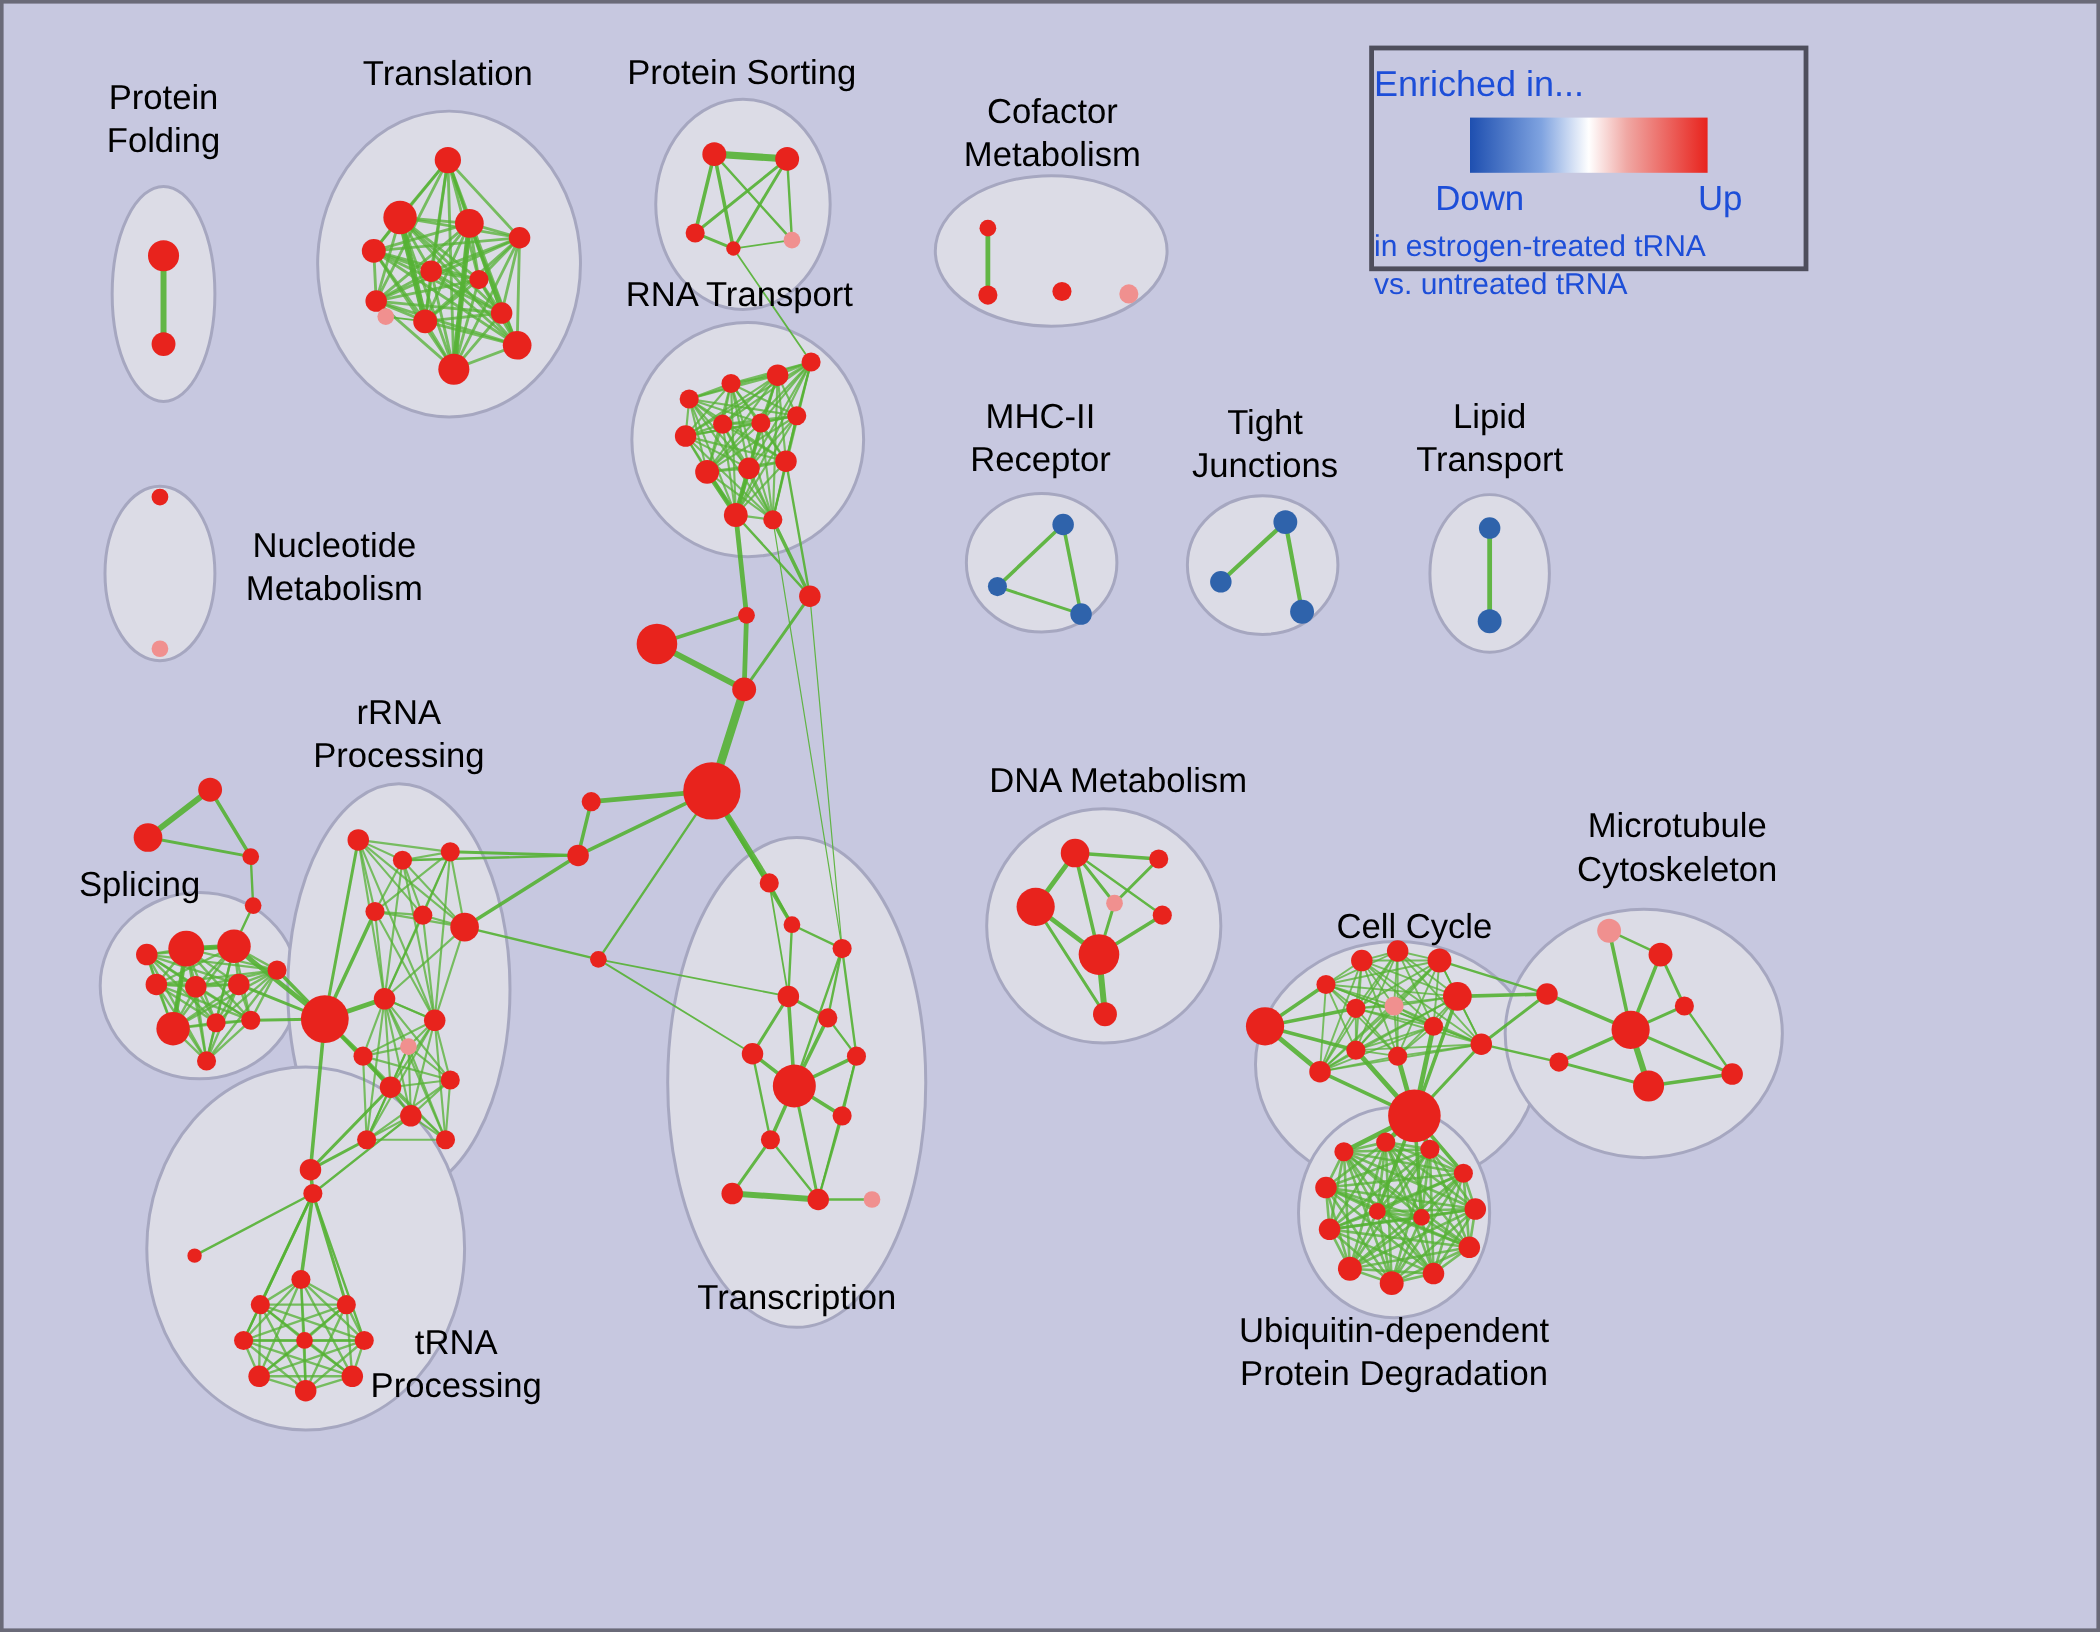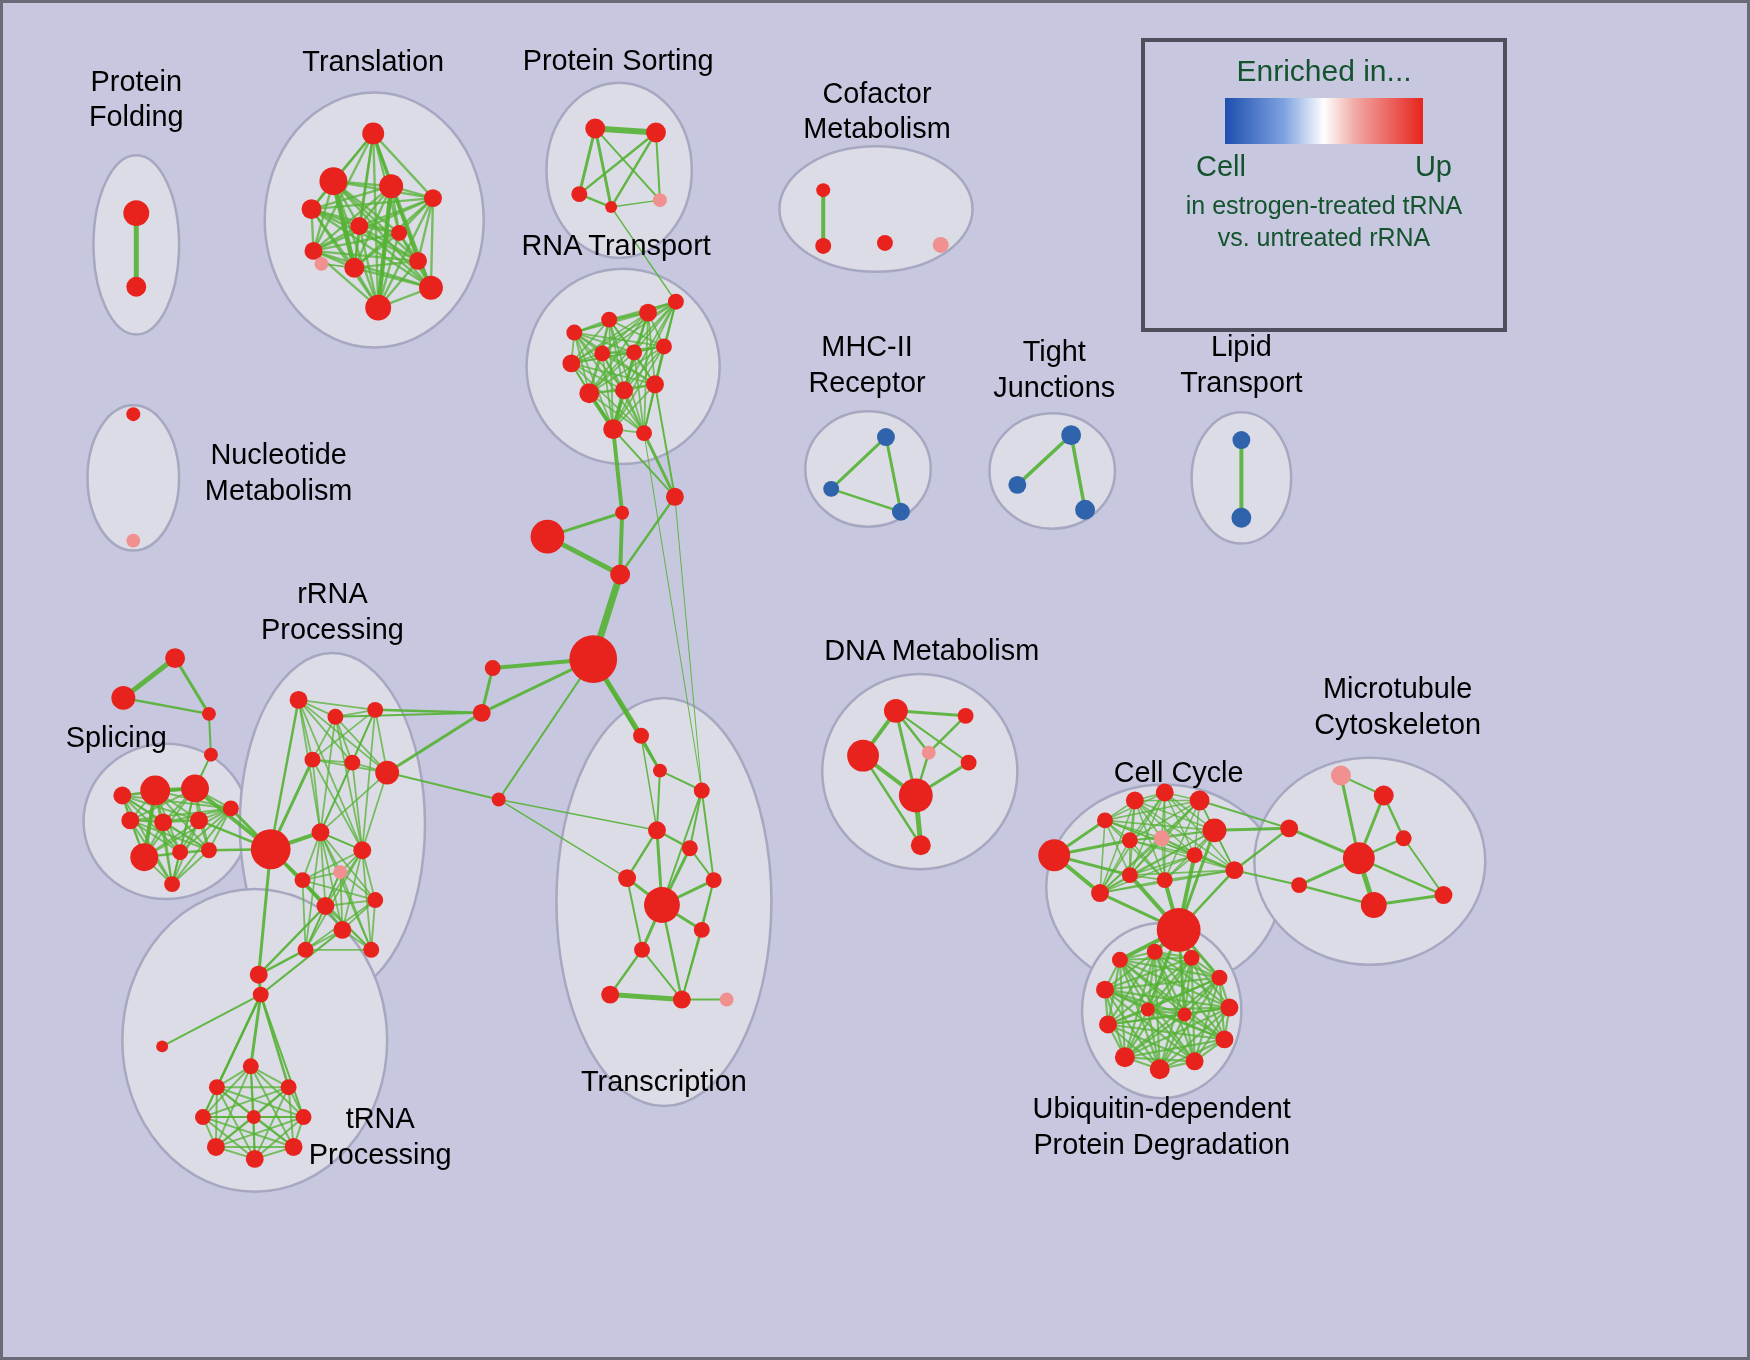--- a/index.html
+++ b/index.html
@@ -1,20 +1,20 @@
 <!DOCTYPE html>
 <html><head>
 <meta charset="utf-8">
 <style>
   * { box-sizing: border-box; }
   html, body { margin: 0; padding: 0; }
   body { font-family: "Liberation Sans", sans-serif; background: #c7c8e0; }
   #figure { position: relative; width: 1750px; height: 1360px; background: #c7c8e0; border: 3px solid #6a6a78; overflow: hidden; }
   #network-svg { position: absolute; left: 0; top: 0; width: 100%; height: 100%; font-family: "Liberation Sans", sans-serif; }
-  .legend { position: absolute; left: 1138px; top: 35px; width: 366px; height: 294px; border: 4px solid #4e4e5c; text-align: center; color: #14532d; }
+  .legend { position: absolute; left: 1138px; top: 35px; width: 366px; height: 188px; border: 4px solid #4e4e5c; text-align: left; color: #1d4ed8; }
   .legend-title { font-size: 30px; margin-top: 12px; }
   .legend-bar { width: 198px; height: 46px; margin: 10px auto 6px auto; }
   .legend-row { width: 256px; margin: 0 auto; display: flex; justify-content: space-between; font-size: 29px; }
   .legend-captions { margin-top: 6px; }
   .legend-caption { font-size: 25px; line-height: 1.28; }
 </style>
 </head>
 <body>
 
 <div id="figure">
@@ -798,21 +798,21 @@
         <text x="1180" y="782"><tspan x="1180" dy="0">Cell Cycle</tspan></text>
         <text x="1400" y="698"><tspan x="1400" dy="0">Microtubule</tspan><tspan x="1400" dy="36">Cytoskeleton</tspan></text>
         <text x="1163" y="1120"><tspan x="1163" dy="0">Ubiquitin-dependent</tspan><tspan x="1163" dy="36">Protein Degradation</tspan></text>
       </g>
     </svg>
 
   <div class="legend">
     <div class="legend-title">Enriched in...</div>
     <div class="legend-bar" style="background: linear-gradient(to right, rgb(30, 79, 176) 0%, rgb(127, 163, 224) 30%, rgb(255, 255, 255) 50%, rgb(240, 168, 164) 66%, rgb(232, 35, 29) 100%);"></div>
     <div class="legend-row">
-      <span>Cell</span>
+      <span>Down</span>
       <span>Up</span>
     </div>
     <div class="legend-captions">
       <div class="legend-caption">in estrogen-treated tRNA</div>
-      <div class="legend-caption">vs. untreated rRNA</div>
+      <div class="legend-caption">vs. untreated tRNA</div>
     </div>
   </div>
 </div>
 
 </body></html>

